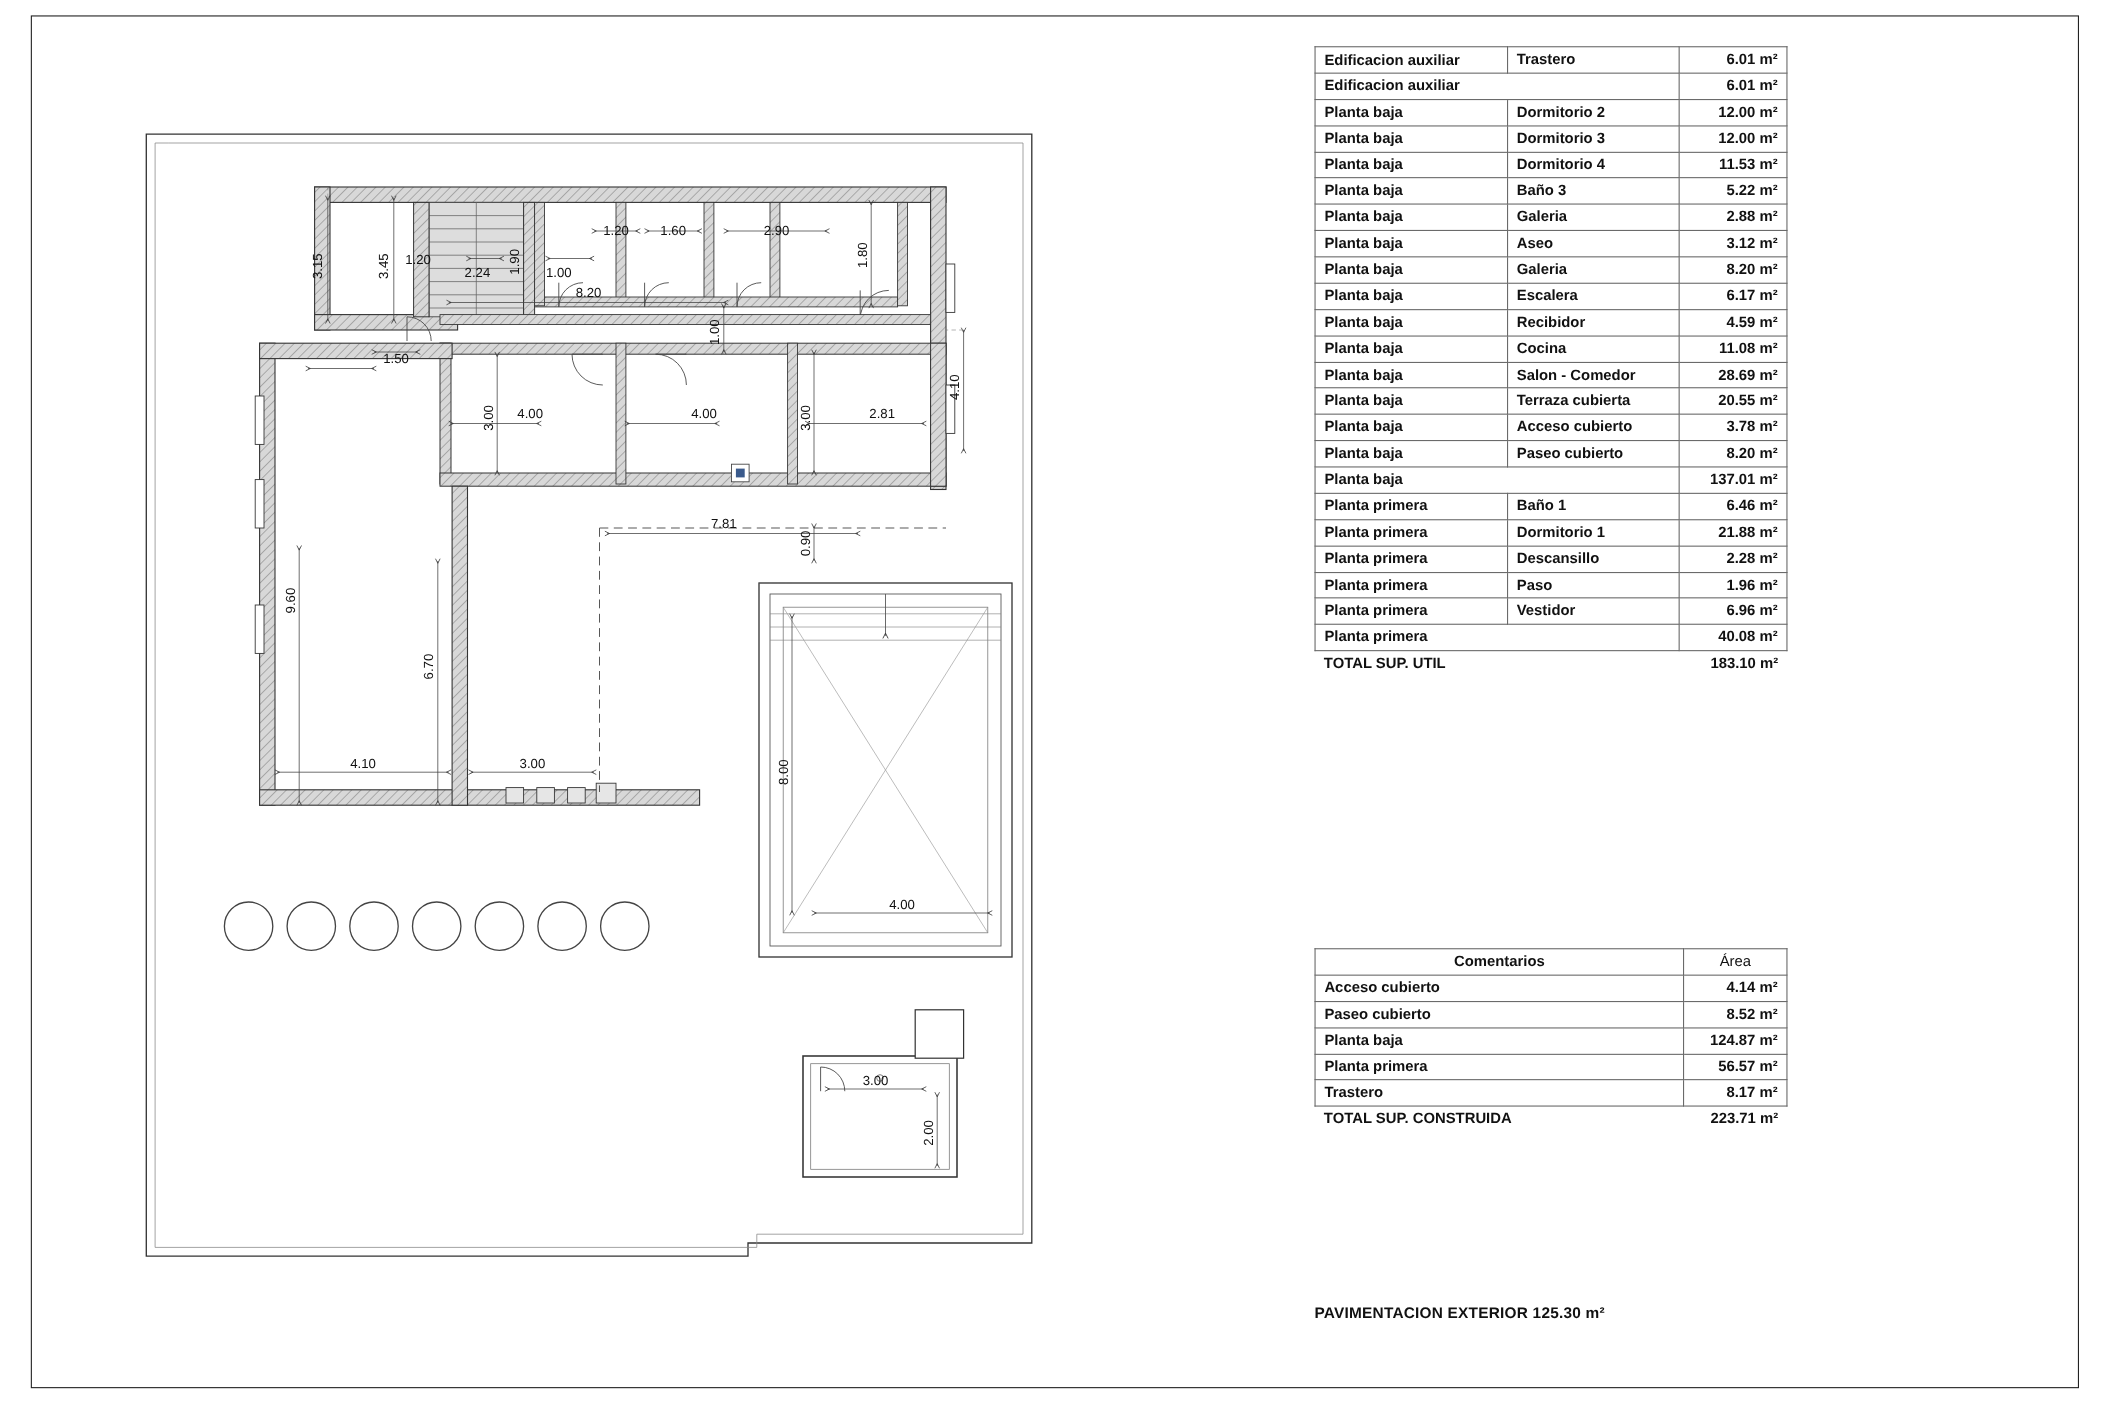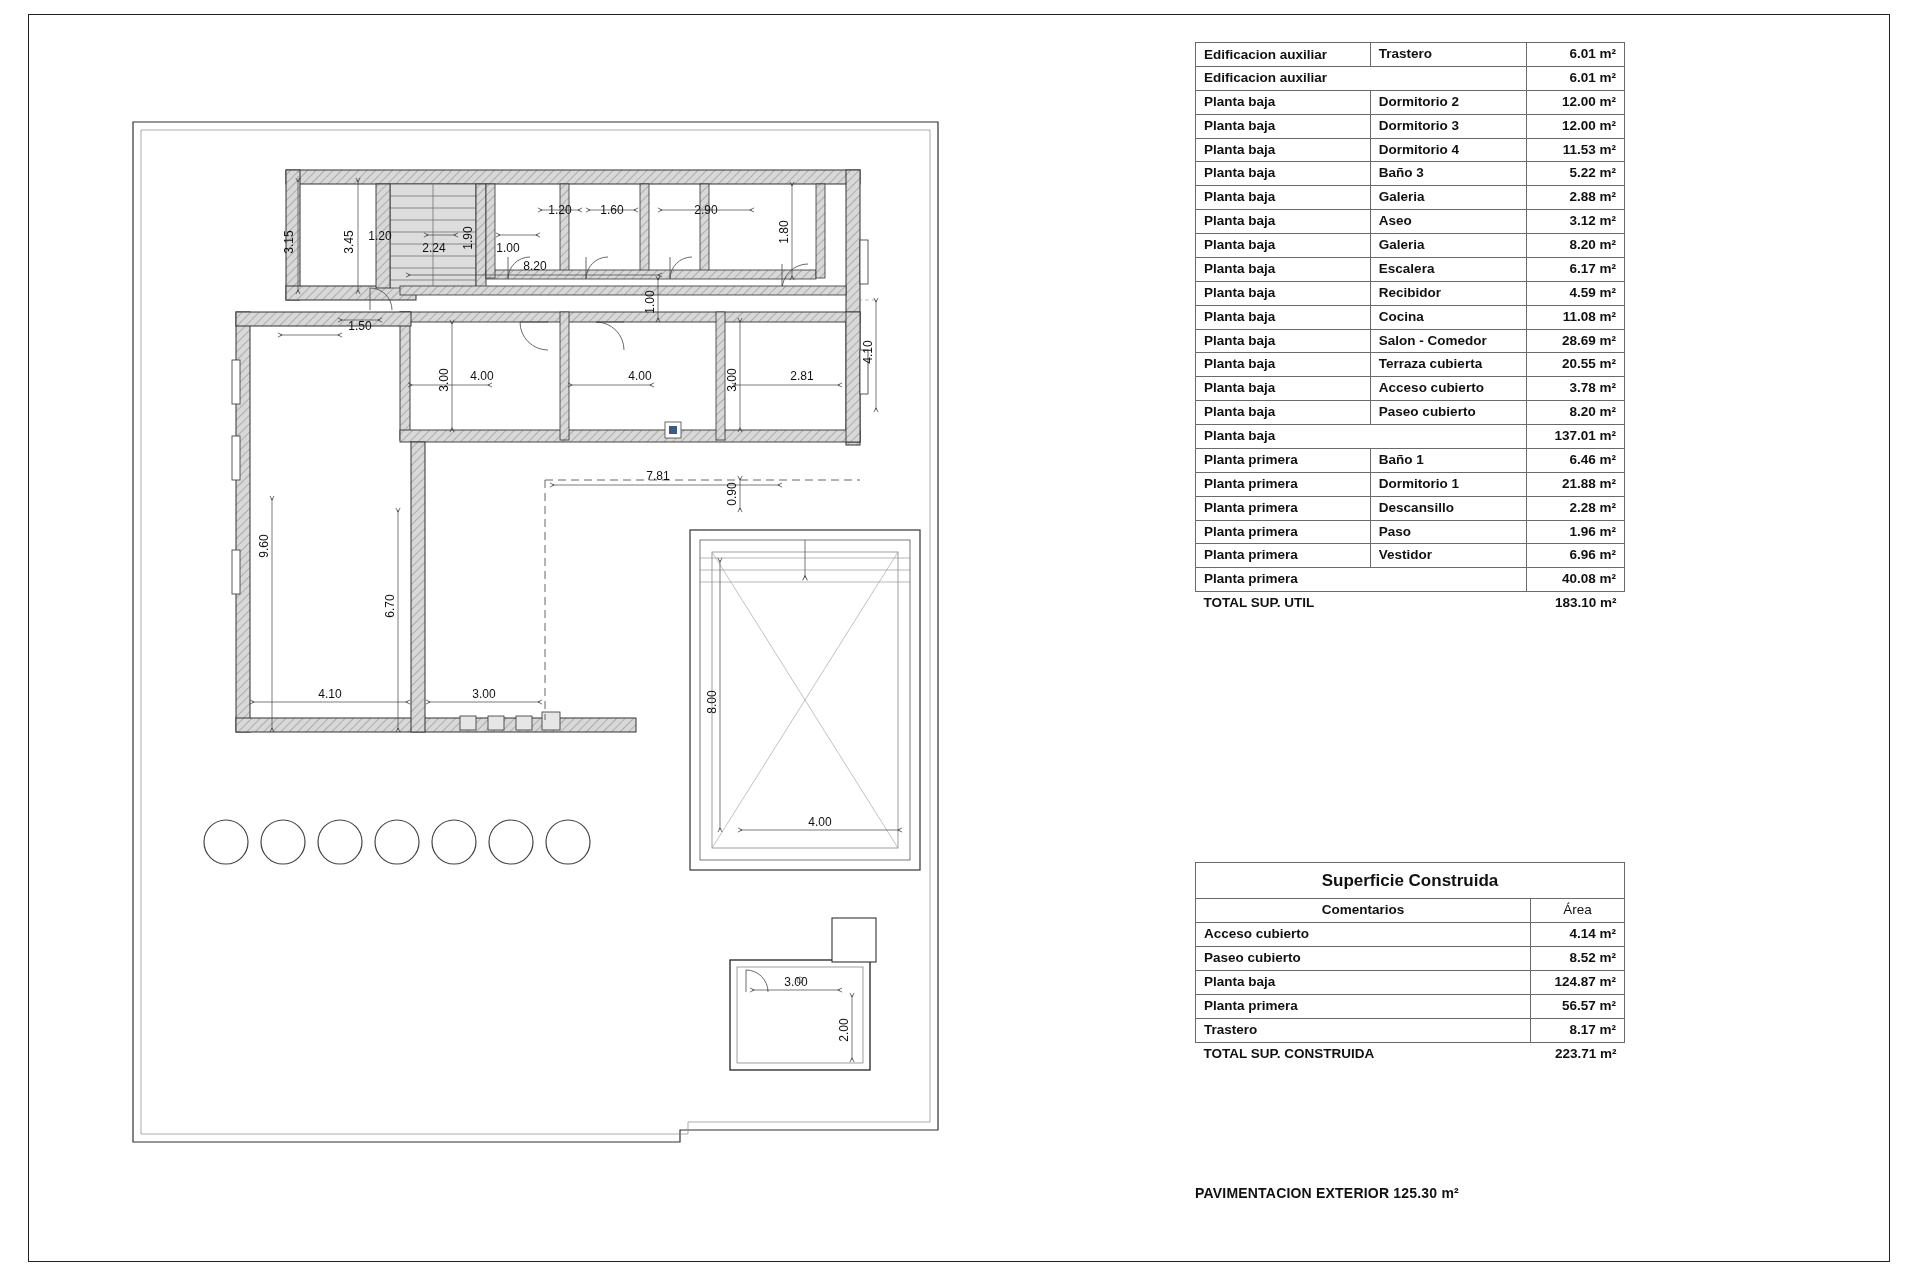--- a/index.html
+++ b/index.html
@@ -412,23 +412,20 @@
     </tr>
     <tr class="row-sum">
       <td colspan="2" style="border-left:none;border-right:none;border-bottom:none">TOTAL SUP. UTIL</td>
       <td class="area" style="border-left:none;border-right:none;border-bottom:none">183.10 m²</td>
     </tr>
   </tbody>
     </table>
 
   <table class="tbl" id="tbl-constr">
     <tbody>
-        <tr>
-      <td class="title" colspan="2">Superficie Construida</td>
-    </tr>
     <tr>
       <td class="d1" style="text-align:center">Comentarios</td>
       <td class="d2" style="text-align:center">Área</td>
     </tr>
     <tr>
       <td style="font-weight:bold">Acceso cubierto</td>
       <td class="area">4.14 m²</td>
     </tr>
     <tr>
       <td style="font-weight:bold">Paseo cubierto</td>

